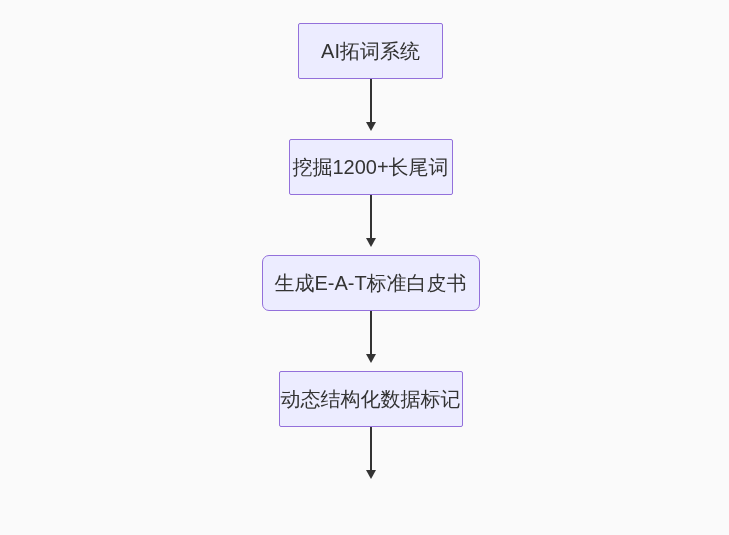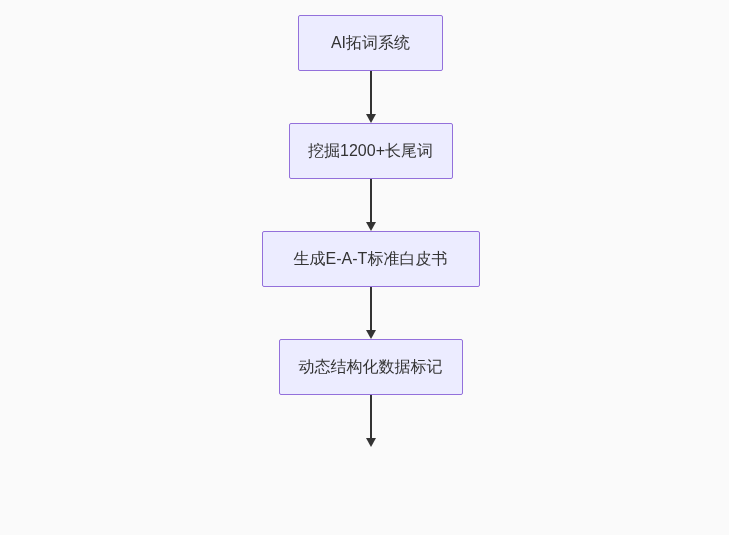--- a/index.html
+++ b/index.html
@@ -30,30 +30,31 @@
     display: flex;
     flex-direction: column;
     align-items: center;
   }
   .node {
     height: 56px;
     background: var(--node-fill);
     border: 1px solid var(--node-border);
     border-radius: 2px;
     color: var(--text-color);
-    font-size: 16px;
+    font-size: 20px;
     display: flex;
     align-items: center;
     justify-content: center;
     text-align: center;
     flex: 0 0 auto;
+    margin-top: 8px;
   }
   .node-0 { width: 145px; }
   .node-1 { width: 164px; }
-  .node-2 { width: 218px; }
+  .node-2 { width: 218px; border-radius: 7px; }
   .node-3 { width: 184px; }
   .node-4 { width: 236px; }
   .edge {
     height: 52px;
     display: flex;
     flex-direction: column;
     align-items: center;
     flex: 0 0 auto;
   }
   .edge-line {

